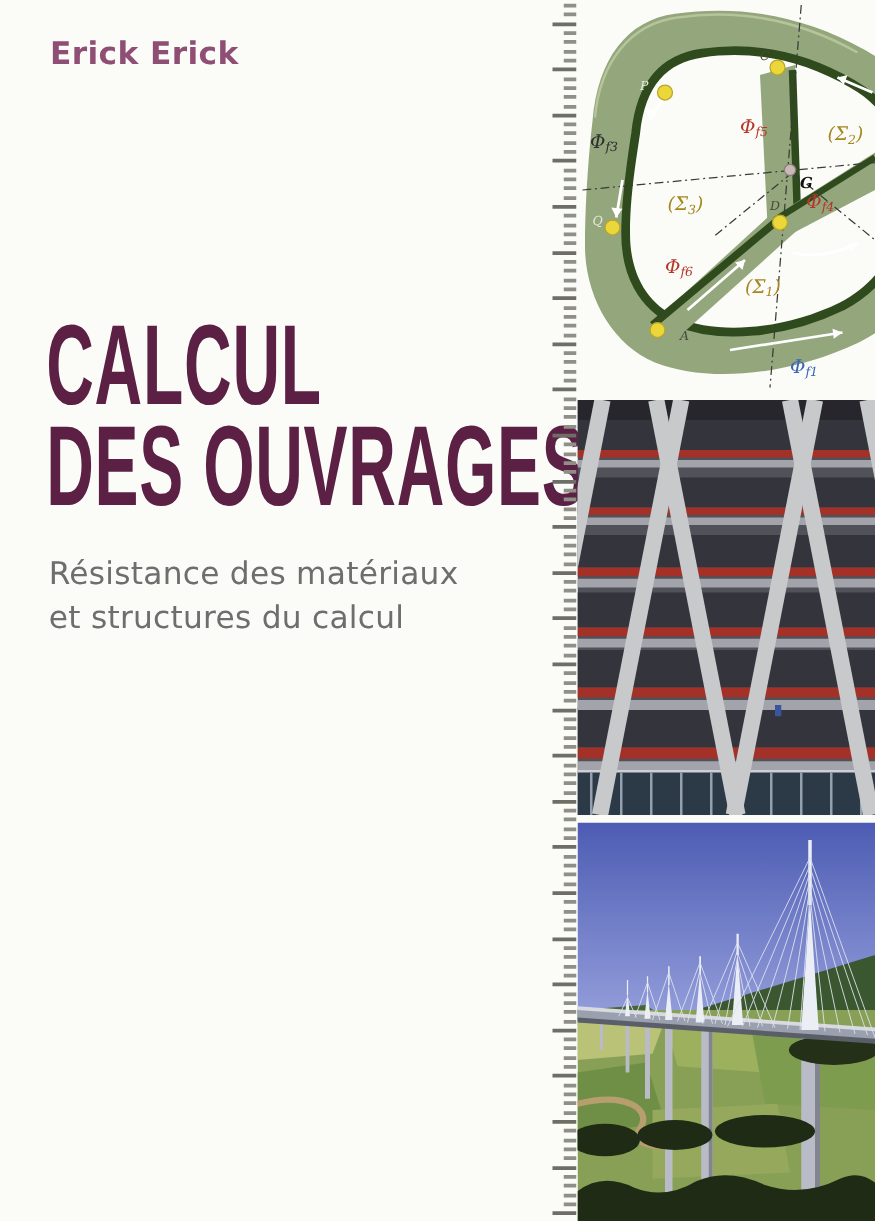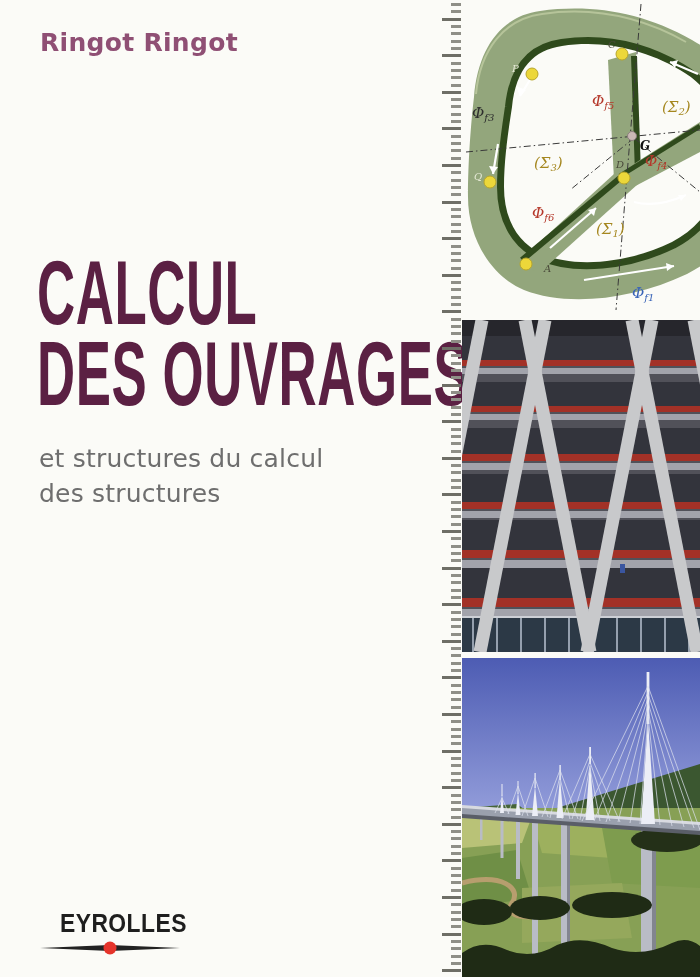--- a/index.html
+++ b/index.html
@@ -39,30 +39,30 @@
   .dg-pt{font-family:"DejaVu Serif",serif;font-style:italic;font-size:10px;}
   .dg-G{font-family:"DejaVu Serif",serif;font-style:italic;font-weight:bold;font-size:12px;fill:#111;}
   .c-red{fill:#b5372a;} .c-blue{fill:#3a64b8;} .c-olive{fill:#a5871f;} .c-dark{fill:#2e2e2e;}
   .c-ptlight{fill:#e4e8d4;} .c-ptmid{fill:#4a4a3a;}
 </style>
 </head>
 <body>
 
 <div class="cover">
 
-  <div class="author">Ringot Ringot</div>
+  <div class="author">Erick Erick</div>
 
   <div class="title">
     <div class="tline">CALCUL</div>
     <div class="tline">DES OUVRAGES</div>
   </div>
 
   <div class="subtitle">
+    <div>Résistance des matériaux</div>
     <div>et structures du calcul</div>
-    <div>des structures</div>
   </div>
 
   <div class="ruler" id="ruler">
       <div class="tick" style="top: 3px;"></div>
       <div class="tick" style="top: 10.32px;"></div>
       <div class="tick major" style="top: 17.64px;"></div>
       <div class="tick" style="top: 24.96px;"></div>
       <div class="tick" style="top: 32.28px;"></div>
       <div class="tick" style="top: 39.6px;"></div>
       <div class="tick" style="top: 46.92px;"></div>
@@ -408,21 +408,14 @@
         <line x1="98" y1="120" x2="108" y2="161"></line>
       <line x1="73" y1="120" x2="60" y2="158"></line>
         <line x1="73" y1="120" x2="86" y2="159"></line>
       <line x1="56" y1="128" x2="46" y2="156"></line>
         <line x1="56" y1="128" x2="66" y2="158"></line>
       <line x1="40" y1="140" x2="33" y2="155"></line>
         <line x1="40" y1="140" x2="47" y2="156"></line>
     </g>
   </svg>
 
-  <div class="publisher">
-    <span class="pub-text">EYROLLES</span>
-    <svg class="pub-line" width="140" height="14" viewBox="0 0 140 14">
-      <polygon points="0,7 70,4 140,7 70,10" fill="#222222"></polygon>
-      <circle cx="70" cy="7" r="6.5" fill="#e5342b"></circle>
-    </svg>
-  </div>
 
 </div>
 
 </body></html>

